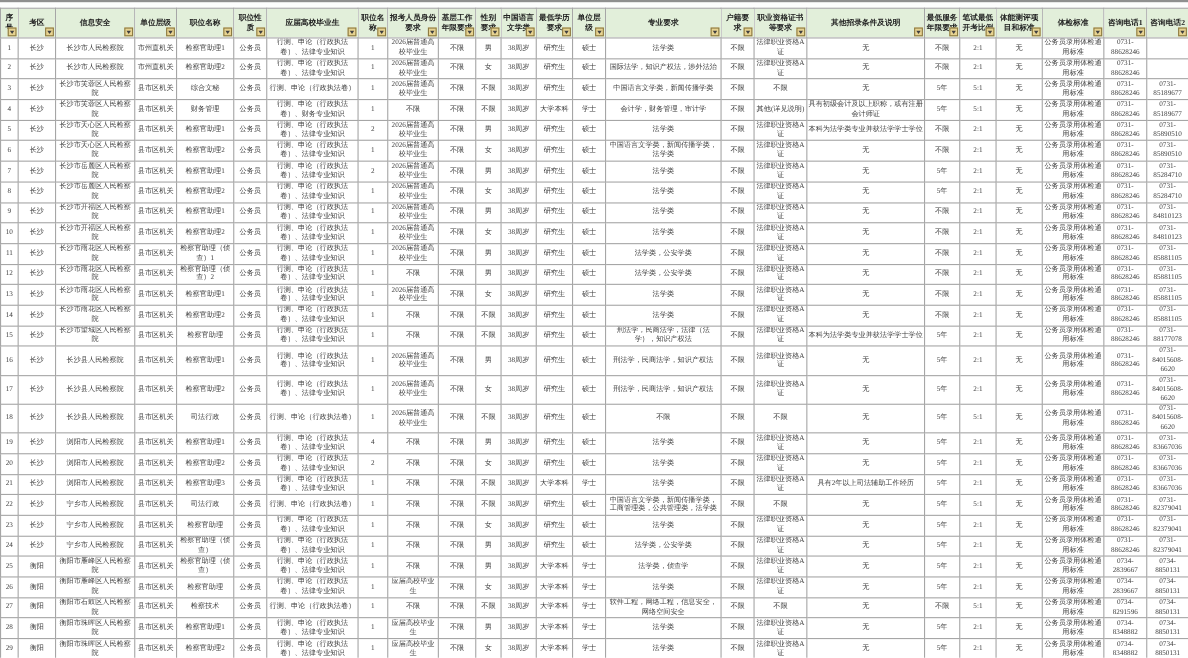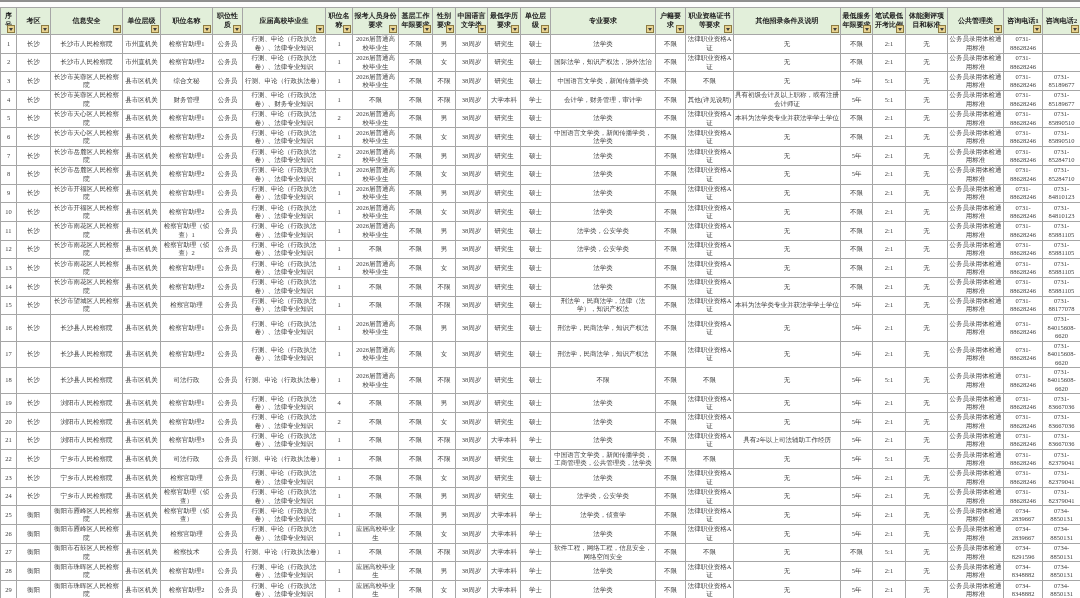--- a/index.html
+++ b/index.html
@@ -87,21 +87,21 @@
         <th><span>中国语言文学类</span><span class="filter-btn"></span></th>
         <th><span>最低学历要求</span><span class="filter-btn"></span></th>
         <th><span>单位层级</span><span class="filter-btn"></span></th>
         <th><span>专业要求</span><span class="filter-btn"></span></th>
         <th><span>户籍要求</span><span class="filter-btn"></span></th>
         <th><span>职业资格证书等要求</span><span class="filter-btn"></span></th>
         <th><span>其他招录条件及说明</span><span class="filter-btn"></span></th>
         <th><span>最低服务年限要求</span><span class="filter-btn"></span></th>
         <th><span>笔试最低开考比例</span><span class="filter-btn"></span></th>
         <th><span>体能测评项目和标准</span><span class="filter-btn"></span></th>
-        <th><span>公共管理类</span><span class="filter-btn"></span></th>
+        <th><span>体检标准</span><span class="filter-btn"></span></th>
         <th><span>咨询电话1</span><span class="filter-btn"></span></th>
         <th><span>咨询电话2</span><span class="filter-btn"></span></th>
       </tr>
     </thead>
   <tbody>
       <tr>
         <td>1</td>
         <td>长沙</td>
         <td>长沙市人民检察院</td>
         <td>市州直机关</td>

